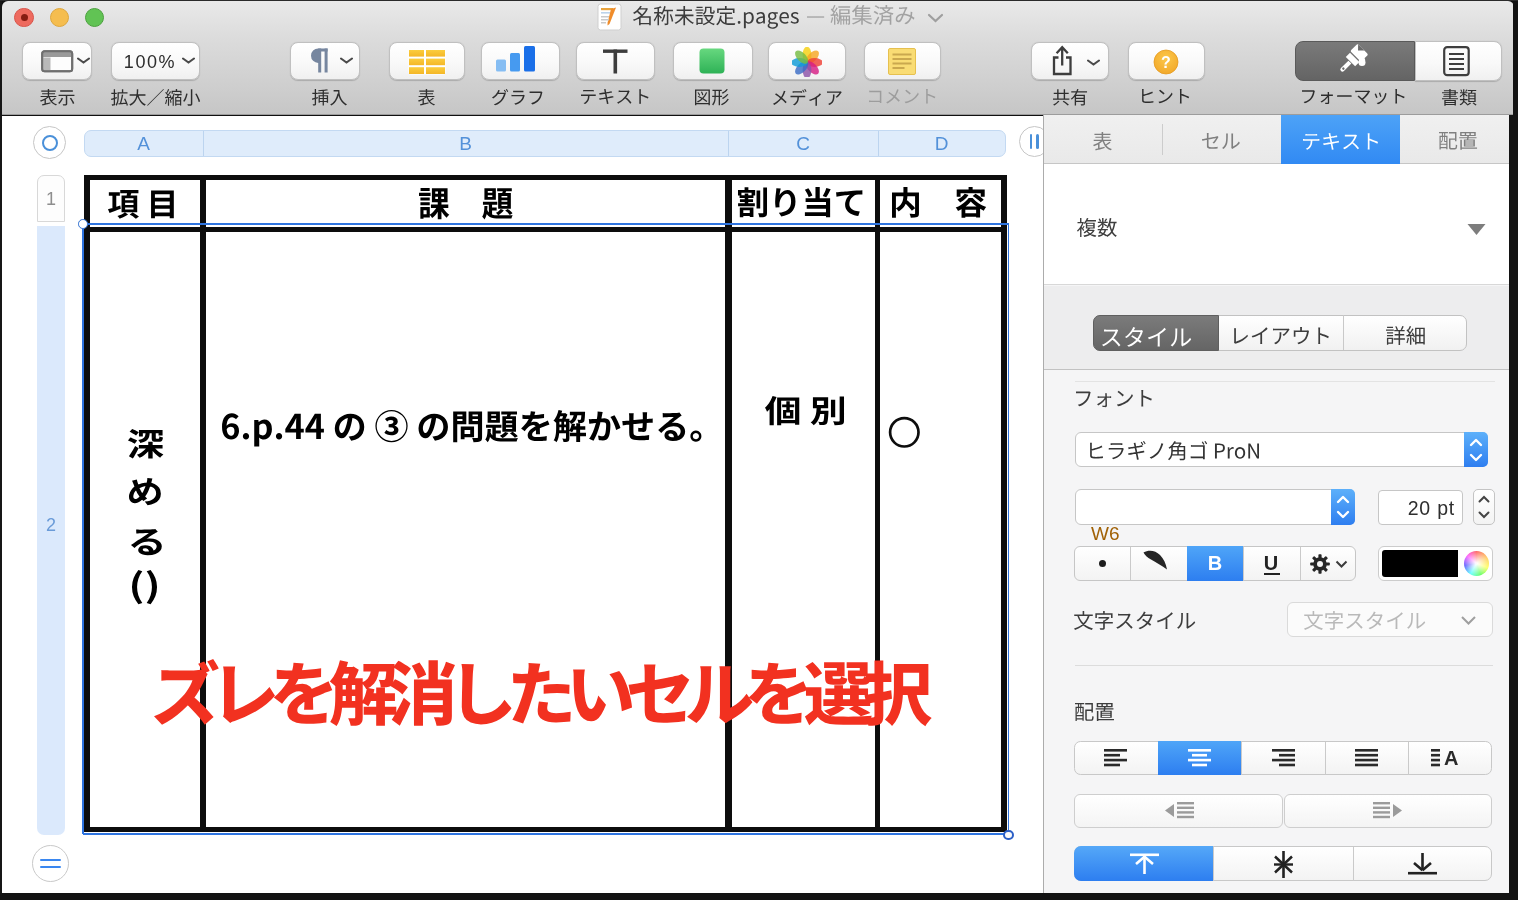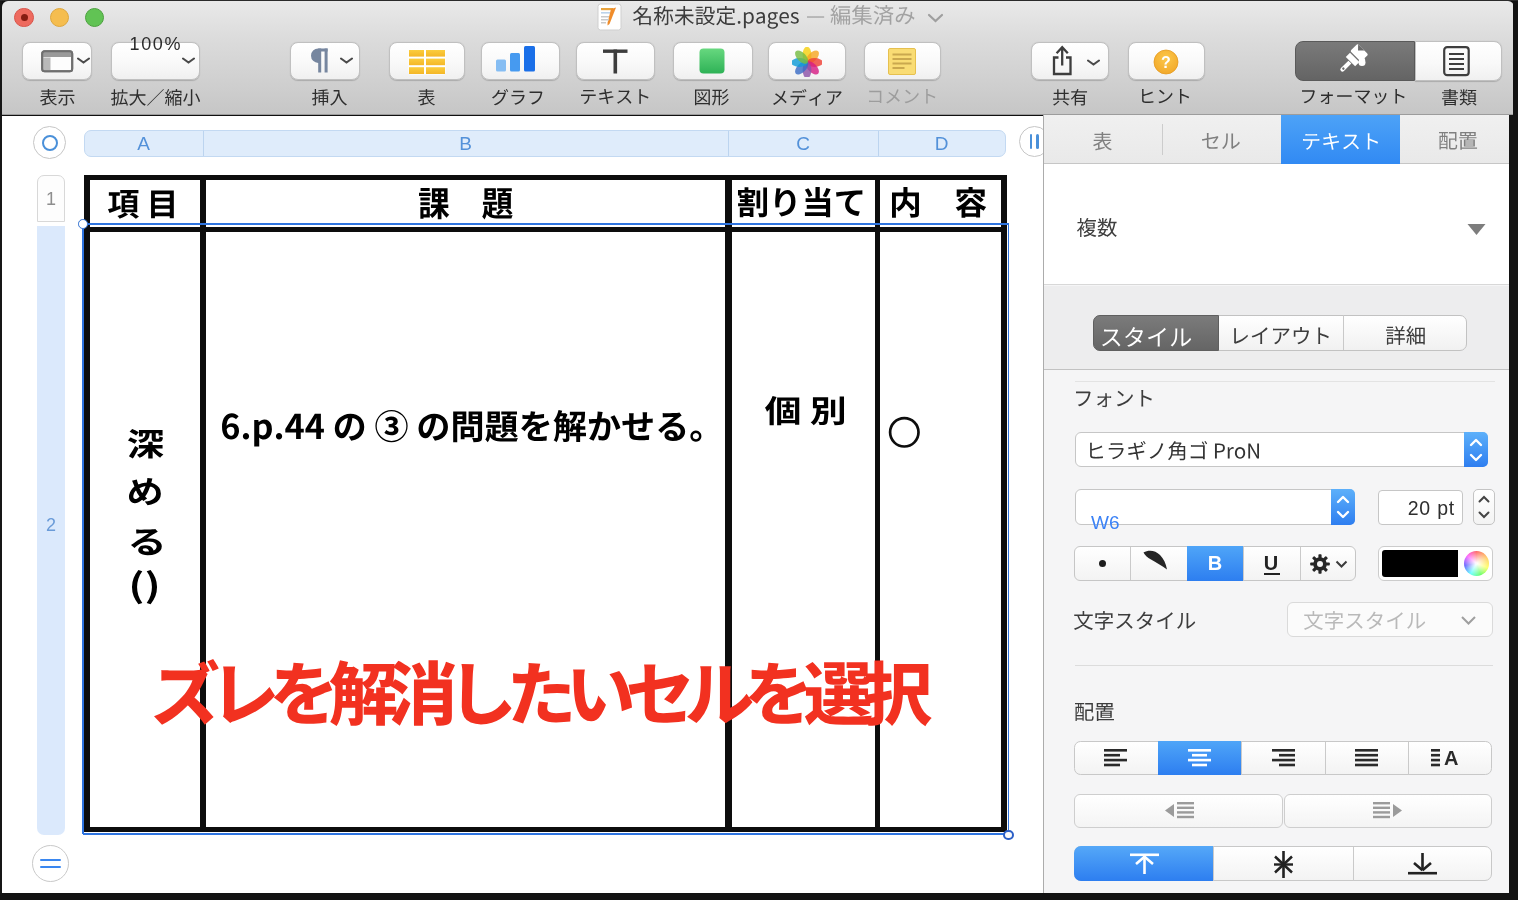--- a/index.html
+++ b/index.html
@@ -54,21 +54,21 @@
 <svg class="abs" style="left:76.5px;top:56.5px" width="13" height="9">
     <path d="M1 1.5 L6.5 5.51 L12 1.5" fill="none" stroke="#4a4a4a" stroke-width="2.1" stroke-linecap="round"></path>
   </svg>
 <svg style="position:absolute;left:37.8px;top:86.5px;" width="38.4" height="20.6">
     <g fill="#2e2e2e" transform="translate(1.49,17.13) scale(0.018,0.018)">
       <path transform="translate(0.0,0)" d="M100 -757H902V-691H100ZM145 -609H863V-547H145ZM63 -456H937V-391H63ZM460 -840H536V-405H460ZM457 -434 521 -403Q482 -361 430 -320Q378 -280 318 -245Q259 -210 197 -181Q135 -153 77 -134Q72 -143 63 -155Q54 -166 45 -177Q36 -188 28 -196Q86 -212 147 -237Q208 -263 265 -294Q323 -326 372 -361Q422 -397 457 -434ZM566 -424Q596 -318 650 -231Q703 -144 783 -82Q862 -21 968 11Q960 18 950 30Q941 42 932 54Q924 66 918 77Q808 39 726 -30Q645 -98 588 -194Q532 -290 498 -410ZM851 -357 910 -311Q875 -283 833 -254Q792 -225 750 -199Q709 -172 673 -152L626 -194Q662 -215 703 -243Q744 -271 783 -301Q822 -331 851 -357ZM140 10Q197 -2 273 -20Q349 -39 435 -60Q520 -81 605 -102L613 -35Q534 -14 453 6Q372 27 298 46Q224 64 164 80ZM281 -248 335 -302 355 -296V6H281Z"></path>
       <path transform="translate(1000.0,0)" d="M461 -484H542V-18Q542 18 531 37Q521 56 494 66Q467 75 423 77Q378 79 311 79Q309 62 301 39Q293 17 284 0Q318 1 350 2Q381 3 404 2Q428 2 437 2Q451 1 456 -3Q461 -7 461 -19ZM234 -351 311 -330Q287 -269 254 -210Q220 -151 182 -100Q143 -49 104 -11Q97 -18 84 -26Q71 -35 58 -43Q44 -52 35 -56Q96 -109 149 -188Q201 -266 234 -351ZM684 -320 753 -349Q790 -303 825 -248Q861 -193 890 -140Q919 -87 934 -44L859 -10Q846 -52 818 -106Q790 -160 755 -216Q720 -273 684 -320ZM149 -766H853V-692H149ZM60 -523H941V-449H60Z"></path>
     </g>
   </svg>
 <div class="abs" style="left:111px;top:41.5px;width:89px;height:38.5px;background:linear-gradient(#ffffff,#f9f9f9 55%,#f0f0f0);border:1px solid #c0c0c0;border-radius:8px;box-shadow:0 0.5px 1px rgba(0,0,0,.18)"></div>
-<div class="abs" style="left:118px;top:34px;width:64px;height:20px;font-size:18px;color:#2c2c2c;text-align:right;letter-spacing:1.6px">100%</div>
+<div class="abs" style="left:118px;top:52px;width:64px;height:20px;font-size:18px;color:#2c2c2c;text-align:center;letter-spacing:1.6px">100%</div>
 <svg class="abs" style="left:181.5px;top:57px" width="13" height="9">
     <path d="M1 1.5 L6.5 5.51 L12 1.5" fill="none" stroke="#4a4a4a" stroke-width="2.1" stroke-linecap="round"></path>
   </svg>
 <svg style="position:absolute;left:108.5px;top:86.5px;" width="93.1" height="20.8">
     <g fill="#2e2e2e" transform="translate(1.51,17.23) scale(0.018,0.018)">
       <path transform="translate(0.0,0)" d="M633 -836H707V-637H633ZM421 -667H946V-598H421ZM389 -667H461V-440Q461 -383 456 -316Q452 -249 439 -179Q426 -109 401 -42Q376 24 336 79Q330 72 319 64Q308 56 296 49Q285 41 276 37Q314 -15 337 -76Q360 -136 371 -200Q382 -264 385 -325Q389 -386 389 -440ZM630 -535 708 -521Q696 -461 680 -393Q665 -325 648 -258Q631 -191 613 -130Q596 -70 580 -21L514 -36Q530 -85 547 -147Q563 -209 579 -277Q595 -345 608 -411Q621 -478 630 -535ZM438 -53Q494 -57 566 -62Q638 -68 720 -76Q803 -83 885 -90L886 -24Q808 -17 730 -9Q652 -1 581 6Q509 13 451 19ZM748 -294 811 -316Q845 -257 877 -190Q910 -123 934 -60Q958 3 969 52L899 78Q890 30 866 -34Q842 -99 812 -167Q781 -234 748 -294ZM27 -308Q88 -323 174 -348Q260 -373 349 -399L358 -332Q276 -306 194 -281Q112 -255 45 -235ZM44 -638H349V-568H44ZM180 -839H252V-12Q252 21 244 38Q237 56 217 65Q198 74 166 77Q134 80 85 79Q83 65 77 44Q70 23 62 7Q96 8 124 8Q152 8 162 8Q172 8 176 3Q180 -1 180 -11Z"></path>
       <path transform="translate(1000.0,0)" d="M62 -553H942V-476H62ZM549 -522Q583 -401 638 -297Q694 -192 775 -114Q855 -36 958 8Q949 16 938 29Q928 41 918 54Q908 67 902 78Q794 26 711 -59Q629 -144 571 -257Q513 -370 475 -504ZM461 -839H542Q542 -774 538 -694Q535 -615 523 -529Q511 -444 484 -357Q456 -271 408 -190Q359 -110 284 -41Q209 28 100 78Q91 63 74 46Q58 28 43 16Q149 -30 222 -94Q294 -158 340 -234Q386 -310 411 -391Q436 -472 446 -552Q456 -633 459 -706Q461 -779 461 -839Z"></path>
       <path transform="translate(2000.0,0)" d="M936 -846 966 -816 64 86 34 56Z"></path>
       <path transform="translate(3000.0,0)" d="M626 -842H701V-708H626ZM726 -545 802 -531Q790 -486 777 -439Q764 -392 753 -359L691 -373Q698 -396 705 -427Q711 -457 717 -489Q723 -520 726 -545ZM393 -743H943V-592H873V-679H461V-578H393ZM507 -609 573 -593Q556 -532 530 -467Q505 -403 471 -343Q438 -283 397 -237Q390 -248 378 -263Q366 -278 356 -287Q392 -329 422 -384Q451 -439 473 -497Q495 -556 507 -609ZM573 -567H951V-505H573ZM628 -218H891V-158H628ZM628 -26H891V35H628ZM593 -404H928V74H862V-342H657V79H593ZM196 -840 261 -815Q243 -778 222 -738Q201 -698 180 -661Q160 -624 141 -596L90 -618Q108 -647 128 -686Q148 -725 166 -766Q184 -807 196 -840ZM302 -726 364 -698Q331 -642 291 -580Q252 -517 211 -460Q171 -402 134 -358L89 -383Q116 -416 145 -459Q174 -501 203 -548Q232 -594 258 -640Q283 -686 302 -726ZM37 -633 76 -680Q103 -656 130 -627Q158 -598 181 -570Q204 -542 216 -519L175 -464Q162 -488 140 -518Q117 -548 90 -578Q63 -608 37 -633ZM269 -503 322 -524Q347 -477 370 -423Q392 -368 399 -330L342 -305Q338 -332 327 -365Q316 -399 301 -435Q286 -471 269 -503ZM28 -398Q90 -400 175 -405Q260 -410 350 -415L350 -351Q267 -346 184 -340Q102 -335 37 -331ZM283 -257 337 -273Q355 -230 369 -179Q383 -128 387 -90L330 -73Q327 -111 314 -162Q301 -214 283 -257ZM89 -268 150 -258Q140 -187 123 -119Q106 -51 82 -3Q77 -7 66 -12Q56 -17 45 -22Q34 -27 26 -30Q51 -76 66 -140Q81 -203 89 -268ZM189 -368H254V80H189ZM452 -410 511 -470 515 -467V80H452Z"></path>
       <path transform="translate(4000.0,0)" d="M464 -826H545V-24Q545 17 533 37Q521 57 494 66Q466 75 419 78Q371 81 301 80Q299 70 294 55Q288 41 282 27Q276 13 270 2Q307 3 341 4Q375 4 400 3Q426 3 436 3Q451 2 457 -3Q464 -9 464 -24ZM705 -571 777 -598Q822 -528 862 -448Q902 -368 933 -291Q963 -214 976 -154L895 -121Q884 -181 855 -258Q827 -336 787 -418Q748 -499 705 -571ZM202 -591 286 -577Q269 -504 244 -423Q219 -343 184 -268Q149 -194 103 -138Q94 -145 82 -152Q69 -160 56 -167Q42 -174 32 -178Q77 -231 110 -302Q143 -373 167 -448Q190 -524 202 -591Z"></path>
@@ -471,21 +471,21 @@
       <path transform="translate(7245.0,0)" d="M303 13Q237 13 179 -20Q121 -54 87 -118Q52 -181 52 -271Q52 -362 87 -426Q121 -489 179 -523Q237 -557 303 -557Q353 -557 398 -538Q444 -519 479 -482Q514 -445 534 -392Q554 -339 554 -271Q554 -181 519 -118Q484 -54 427 -20Q370 13 303 13ZM303 -63Q350 -63 386 -89Q421 -115 441 -162Q461 -209 461 -271Q461 -334 441 -381Q421 -428 386 -454Q350 -480 303 -480Q256 -480 221 -454Q185 -428 165 -381Q146 -334 146 -271Q146 -209 165 -162Q185 -115 221 -89Q256 -63 303 -63Z"></path>
       <path transform="translate(7851.0,0)" d="M101 0V-733H195L463 -271L542 -120H547Q542 -175 538 -235Q534 -295 534 -352V-733H622V0H527L260 -463L181 -613H177Q180 -558 184 -501Q188 -443 188 -385V0Z"></path>
     </g>
   </svg>
 <div class="abs" style="z-index:11;left:1464px;top:432px;width:24px;height:35px;background:linear-gradient(#5db0fa,#2e7ef0);border-radius:0 5px 5px 0"></div>
 <svg class="abs" style="z-index:11;left:1469.0px;top:438px" width="14" height="24">
     <path d="M2 7 L7 2 L12 7" fill="none" stroke="#fff" stroke-width="2.4" stroke-linecap="round" stroke-linejoin="round"></path>
     <path d="M2 17 L7 22 L12 17" fill="none" stroke="#fff" stroke-width="2.4" stroke-linecap="round" stroke-linejoin="round"></path>
   </svg>
 <div class="abs" style="z-index:11;left:1075px;top:489px;width:280px;height:35.5px;background:#fff;border:1px solid #c6c6c6;border-radius:6px"></div>
-<div class="abs" style="z-index:11;left:1091px;top:512px;width:60px;height:21px;font-size:19px;color:#3b82f6">W6</div>
+<div class="abs" style="z-index:11;left:1091px;top:523px;width:60px;height:21px;font-size:19px;color:#a16207">W6</div>
 <div class="abs" style="z-index:11;left:1331px;top:489px;width:24px;height:35.5px;background:linear-gradient(#5db0fa,#2e7ef0);border-radius:0 5px 5px 0"></div>
 <svg class="abs" style="z-index:11;left:1336.0px;top:495px" width="14" height="24">
     <path d="M2 7 L7 2 L12 7" fill="none" stroke="#fff" stroke-width="2.4" stroke-linecap="round" stroke-linejoin="round"></path>
     <path d="M2 17 L7 22 L12 17" fill="none" stroke="#fff" stroke-width="2.4" stroke-linecap="round" stroke-linejoin="round"></path>
   </svg>
 <div class="abs" style="z-index:11;left:1378px;top:490px;width:85px;height:34.5px;background:#fff;border:1px solid #c6c6c6;border-radius:4px"></div>
 <div class="abs" style="z-index:11;left:1378px;top:497px;width:77px;height:21px;font-size:19.5px;color:#2e2e2e;text-align:right;letter-spacing:0.8px">20 pt</div>
 <div class="abs" style="z-index:11;left:1473px;top:489px;width:22px;height:36px;background:linear-gradient(#fff,#f3f3f3);border:1px solid #c4c4c4;border-radius:5px"></div>
 <svg class="abs" style="z-index:11;left:1477px;top:494px" width="14" height="26">
     <path d="M2.5 7.5 L7 3 L11.5 7.5" fill="none" stroke="#444" stroke-width="2" stroke-linecap="round"></path>

